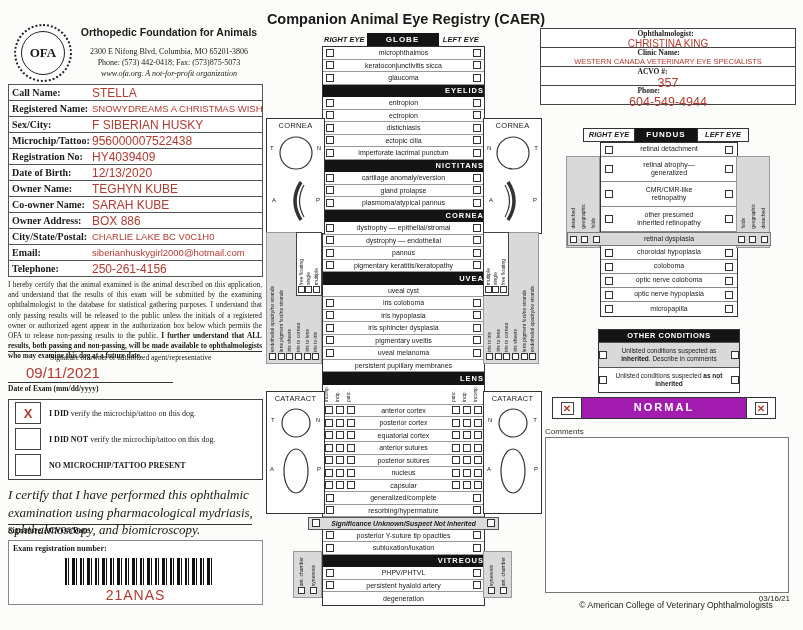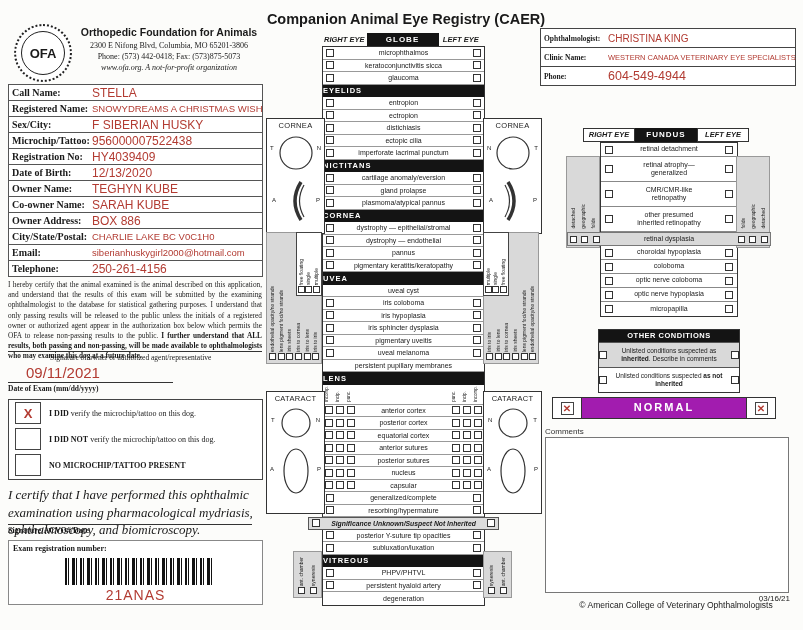--- a/index.html
+++ b/index.html
@@ -5,24 +5,24 @@
   html,body{margin:0;padding:0;background:#e8e8e8;}
   .page{position:relative;width:803px;height:630px;background:#fcfcfa;overflow:hidden;
         font-family:"Liberation Sans",sans-serif;color:#1a1a1a;}
   .abs{position:absolute;}
   .serif{font-family:"Liberation Serif",serif;}
   .red{color:#b23b32;}
   
   .logo{left:14px;top:24px;width:54px;height:54px;border:2px dotted #222;border-radius:50%;
         display:flex;align-items:center;justify-content:center;background:#fff;}
   .logo-inner{width:42px;height:42px;border:1.5px solid #222;border-radius:50%;display:flex;
-        align-items:center;justify-content:center;font-family:Liberation Sans, sans-serif;
+        align-items:center;justify-content:center;font-family:Liberation Serif, serif;
         font-weight:bold;font-size:13px;text-align:right;}
   .org-block{left:74px;top:26px;width:190px;text-align:center;}
-  .org-name{font-size:10.5px;font-weight:bold;margin-bottom:2px;}
+  .org-name{font-size:10.5px;font-weight:bold;margin-bottom:8px;}
   .org-line{font-family:"Liberation Serif",serif;font-size:8px;line-height:1.4;}
   .org-line.it{font-style:italic;}
   .animal-table{left:8px;top:84px;width:253px;border:1px solid #555;background:#fff;}
   .arow{height:15px;display:flex;align-items:center;border-bottom:1px solid #555;}
   .arow:last-child{border-bottom:none;}
   .alabel{width:80px;flex:none;font-family:"Liberation Serif",serif;font-weight:bold;font-size:10px;padding-left:3px;}
   .avalue{font-size:12px;white-space:nowrap;}
   .avalue.sm{font-size:9.5px;}
   .ocert{left:8px;top:280px;width:254px;font-family:"Liberation Serif",serif;font-size:7.3px;
          line-height:1.4;text-align:justify;margin:0;}
@@ -50,21 +50,21 @@
   
   .title{left:260px;top:11px;width:292px;text-align:center;font-weight:bold;font-size:14.5px;margin:0;}
   .chart-hdr{left:322px;top:33px;width:161px;height:13px;display:flex;}
   .eyelbl{flex:1;font-size:7.5px;font-style:italic;font-weight:bold;text-align:center;padding-top:2px;}
   .hdrbar{width:72px;background:#141414;color:#fff;font-weight:bold;font-size:8px;text-align:center;
           letter-spacing:1px;line-height:13px;}
   .exam-rows{left:322px;top:46px;width:161px;border:1px solid #333;background:#fff;}
   .xr{height:12.5px;box-sizing:border-box;display:flex;align-items:center;border-bottom:1px solid #999;
       font-size:7px;position:relative;background:#fff;}
   .xr:last-child{border-bottom:none;}
-  .xr.hdr{background:#141414;color:#fff;font-weight:bold;font-size:7.5px;letter-spacing:1px;justify-content:flex-start;border-bottom:none;}
+  .xr.hdr{background:#141414;color:#fff;font-weight:bold;font-size:7.5px;letter-spacing:1px;justify-content:flex-end;border-bottom:none;}
   .xlabel{flex:1;text-align:center;white-space:nowrap;}
   .cb{width:6px;height:6px;border:1px solid #333;background:#fff;flex:none;display:inline-block;}
   .cb.sm5{width:5px;height:5px;}
   .xr .cb.edge{margin:0 3px;}
   .g3{width:30px;flex:none;display:flex;gap:3px;padding:0 2px;}
   .colsrow{height:20px;}
   .rotxs{writing-mode:vertical-rl;transform:rotate(180deg);font-size:4.5px;width:8px;line-height:1;}
   .xr.sigrow{background:#dcdcdc;left:-15px;width:191px;font-weight:bold;font-style:italic;
       font-size:6.8px;border:1px solid #555;z-index:3;}
   
@@ -82,21 +82,21 @@
   .vit-l{left:293px;top:551px;width:29px;height:47px;}
   .vit-r{left:483px;top:551px;width:29px;height:47px;}
   .ucol{flex:1;display:flex;flex-direction:column;align-items:center;justify-content:flex-end;
         gap:1px;padding-bottom:1px;min-width:0;}
   .rot{writing-mode:vertical-rl;transform:rotate(180deg);font-size:5px;line-height:1;color:#222;}
   .cystbox{position:absolute;top:-1px;width:26px;height:64px;background:#fff;border:1px solid #444;
         display:flex;padding:1px;box-sizing:border-box;z-index:2;}
   .cyst-right0{right:-1px;} .cyst-left0{left:-1px;}
   
   .oph-table{left:540px;top:28px;width:254px;border:1px solid #444;background:#fff;}
-  .orow{height:18px;display:flex;align-items:center;border-bottom:1px solid #444;}
+  .orow{height:18px;display:flex;align-items:center;border-bottom:1px solid #444;flex-direction:column;}
   .orow:last-child{border-bottom:none;}
   .olabel{width:64px;flex:none;font-family:"Liberation Serif",serif;font-weight:bold;font-size:7.5px;padding-left:3px;}
   .ovalue{white-space:nowrap;}
   .ovalue.lg{font-size:10px;} .ovalue.md{font-size:12.5px;} .ovalue.smv{font-size:7.5px;}
   .fundus-hdr{left:583px;top:128px;width:166px;height:14px;display:flex;}
   .fh-cell{flex:1;border:1px solid #333;font-size:7.5px;font-style:italic;font-weight:bold;
            text-align:center;line-height:12px;background:#fff;box-sizing:border-box;}
   .fh-bar{width:62px;background:#141414;color:#fff;font-weight:bold;font-size:8px;text-align:center;
           letter-spacing:1px;line-height:14px;}
   .fundus-rows{left:600px;top:142px;width:136px;border:1px solid #333;background:#fff;}
@@ -671,20 +671,24 @@
   <div class="abs oph-table" id="oph-table">
       <div class="orow">
         <span class="olabel serif">Ophthalmologist:</span>
         <span class="ovalue red lg">CHRISTINA KING</span>
       </div>
       <div class="orow">
         <span class="olabel serif">Clinic Name:</span>
         <span class="ovalue red smv">WESTERN CANADA VETERINARY EYE SPECIALISTS</span>
       </div>
       <div class="orow">
+        <span class="olabel serif">ACVO #:</span>
+        <span class="ovalue red md">357</span>
+      </div>
+      <div class="orow">
         <span class="olabel serif">Phone:</span>
         <span class="ovalue red md">604-549-4944</span>
       </div>
     </div>
 
   <div class="abs fundus-hdr">
     <span class="fh-cell">RIGHT EYE</span>
     <span class="fh-bar">FUNDUS</span>
     <span class="fh-cell">LEFT EYE</span>
   </div>

